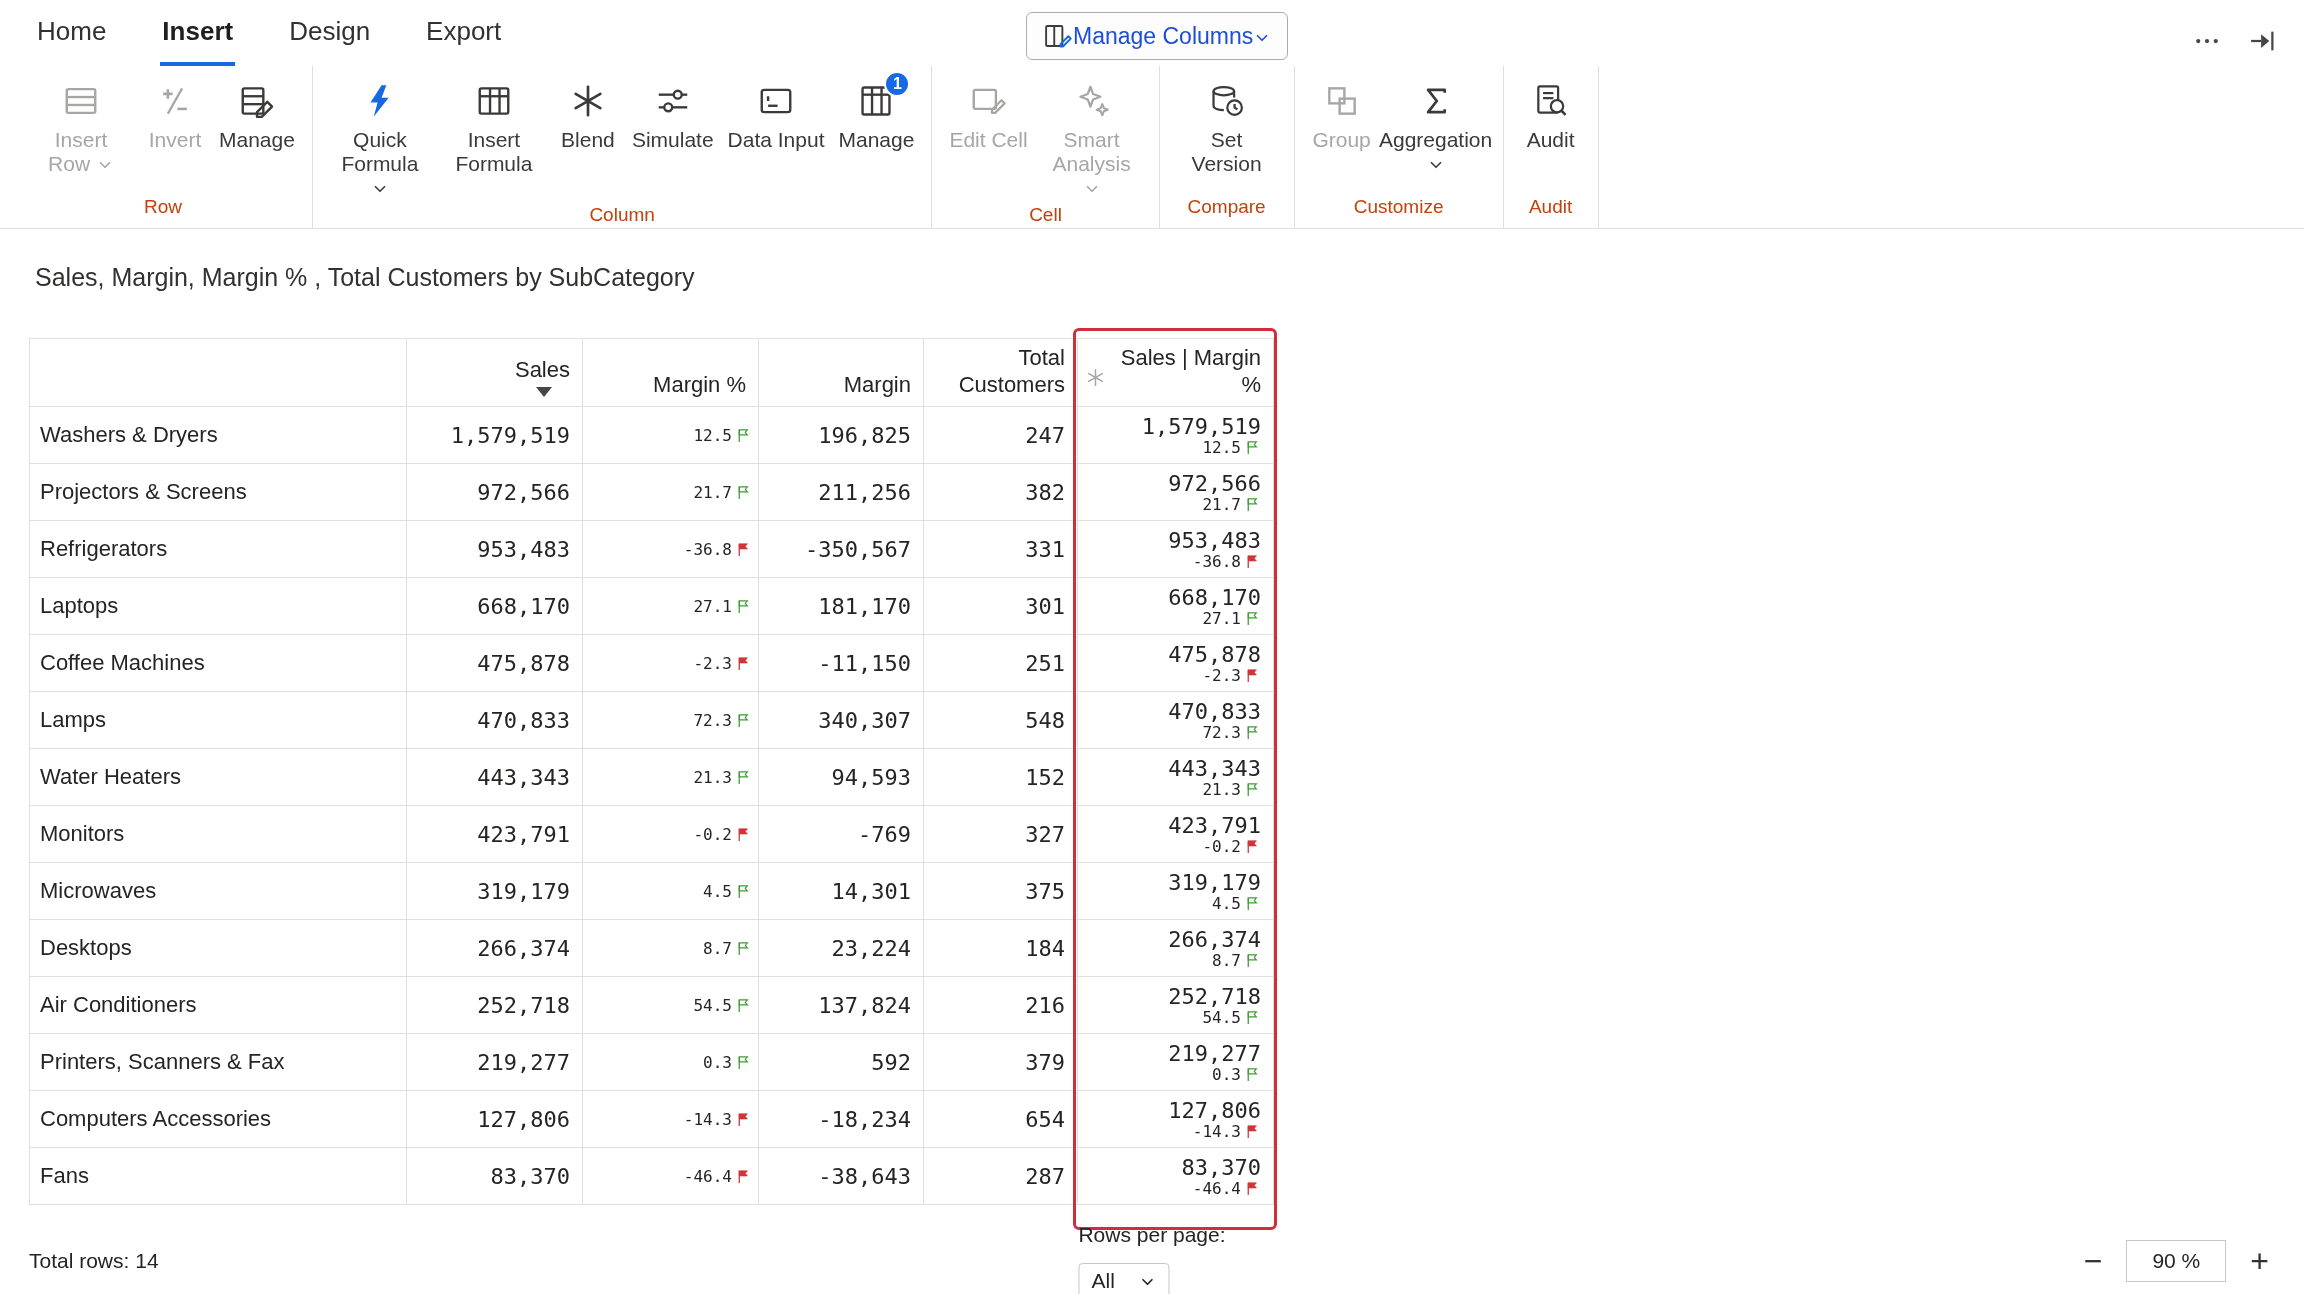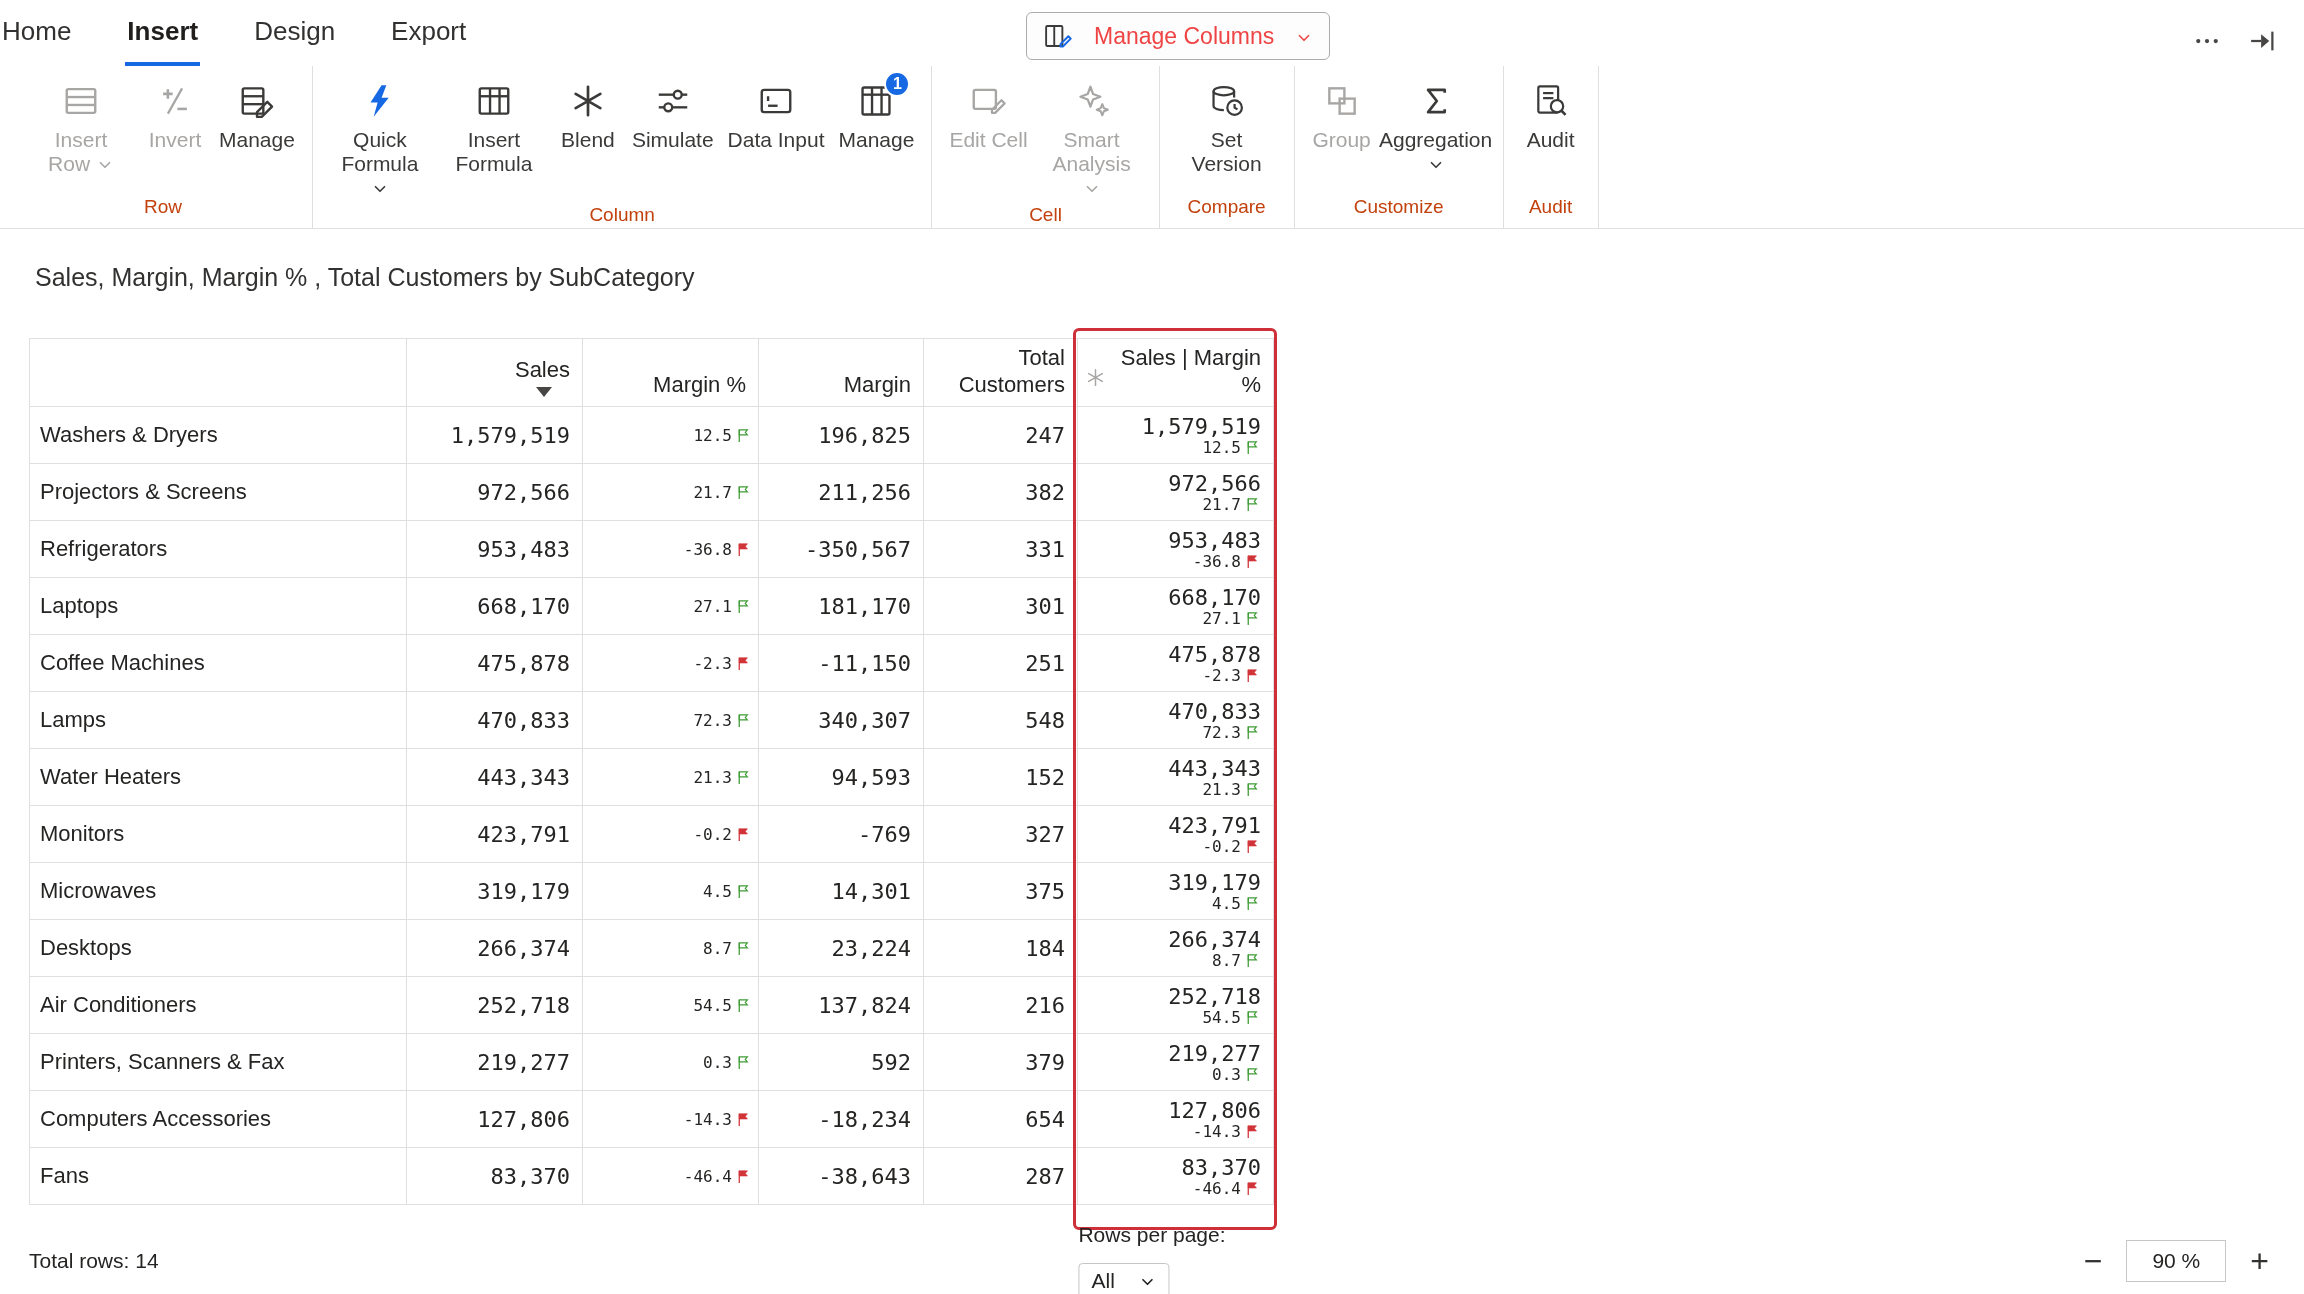--- a/index.html
+++ b/index.html
@@ -5,30 +5,30 @@
   * { box-sizing: border-box; }
   html, body { margin: 0; padding: 0; }
   body {
     width: 2304px; height: 1294px;
     font-family: "Liberation Sans", sans-serif;
     background: #ffffff; color: #252423;
     position: relative; overflow: hidden;
   }
 
   
-  .menu-bar { height: 66px; position: relative; display: flex; align-items: stretch; }
+  .menu-bar { height: 66px; position: relative; display: flex; align-items: stretch; padding-left: 35px; }
   .tabs { display: flex; gap: 52px; }
   .tab { display: flex; align-items: center; font-size: 26px; color: #323130; border-bottom: 4px solid transparent; padding: 0 2px; cursor: pointer; }
   .tab.active { font-weight: 700; color: #201f1e; border-bottom-color: var(--accent-blue, #1768E3); }
 
   .manage-columns-btn {
     position: absolute; left: 1026px; top: 12px; height: 48px;
-    display: flex; align-items: center; gap: 21px;
+    display: flex; align-items: center; gap: 0;
     border: 1px solid #ababab; border-radius: 6px; background: #fdfdfd;
-    padding: 0 16px; font-size: 23px; color: #ef4444; font-family: inherit; cursor: pointer;
+    padding: 0 16px; font-size: 23px; color: #1d4ed8; font-family: inherit; cursor: pointer;
   }
   .manage-columns-btn svg.mc { width: 30px; height: 30px; color: #3b3a39; }
 
   .top-right { position: absolute; right: 26px; top: 26px; display: flex; align-items: center; gap: 26px; color: #484644; }
   .top-right svg { width: 30px; height: 30px; }
 
   
   .ribbon { display: flex; align-items: stretch; border-bottom: 1px solid #e1dfdd; height: 163px; padding: 0 14px; }
   .ribbon-group { display: flex; flex-direction: column; justify-content: space-between; padding: 0 10px; border-right: 1px solid #e1dfdd; }
   .ribbon-buttons { display: flex; align-items: flex-start; }

